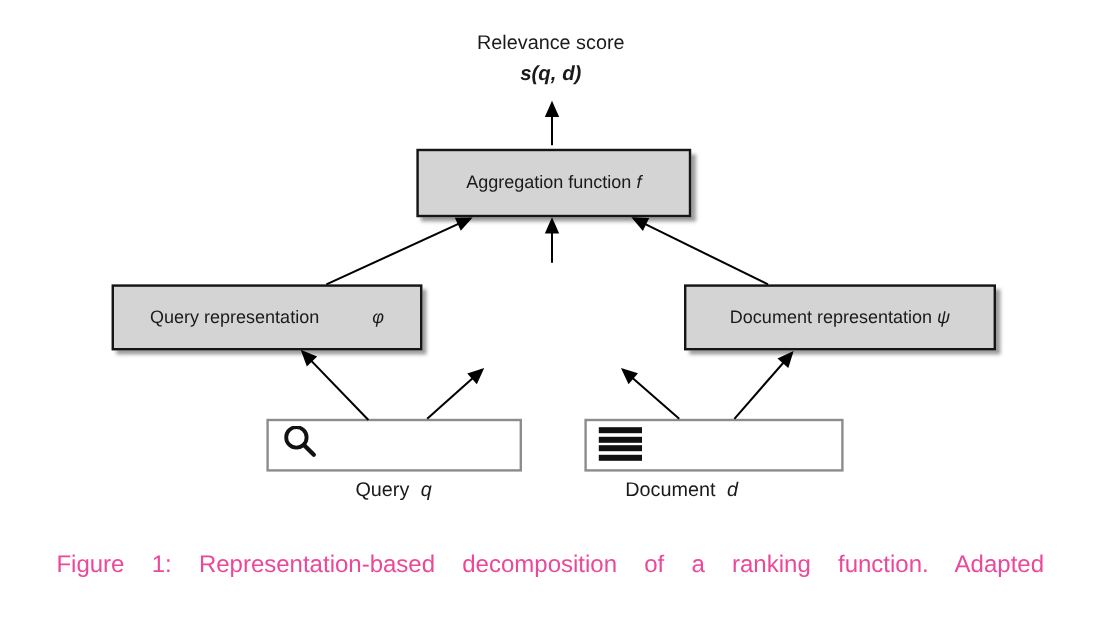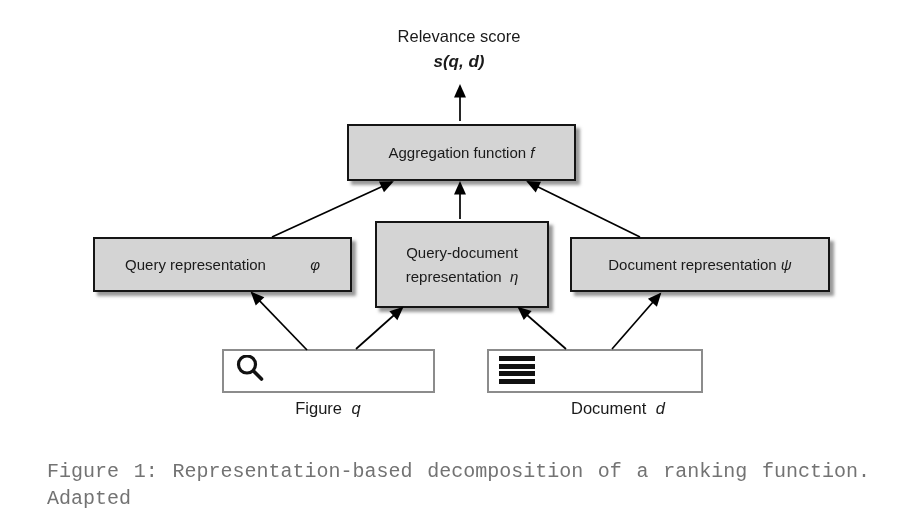--- a/index.html
+++ b/index.html
@@ -41,22 +41,22 @@
   }
   .magnifier { position: absolute; left: 12px; top: 4px; }
   .textlines { position: absolute; left: 10px; top: 5px; width: 36px; }
   .textlines .bar { height: 5px; margin-bottom: 2.5px; background: #111; }
 
   .under-label { position: absolute; z-index: 2; width: 200px; text-align: center; font-size: 16.5px; }
   .under-label .sym { margin-left: 0.3em; }
 
   .caption {
     position: absolute; left: 47px; top: 458px; width: 823px;
-    font-family: Liberation Mono, monospace;
-    font-size: 20px; line-height: 27px; color: #737373;
+    font-family: Liberation Sans, sans-serif;
+    font-size: 20px; line-height: 27px; color: #ec4899;
   }
   .cap1 { text-align: justify; text-align-last: justify; }
   .cap2 { text-align: left; }
 </style>
 </head>
 <body>
 
 <div class="stage">
 
   <div class="out-title">Relevance score</div>
@@ -81,27 +81,20 @@
   <div class="box" style="left:347px; top:124px; width:225px; height:53px;">
     <span>Aggregation function</span>
     <span class="sym">f</span>
   </div>
 
   <div class="box" style="left:93px; top:237px; width:255px; height:51px;gap:40px;">
     <span>Query representation</span>
     <span class="sym">φ</span>
   </div>
 
-  <div class="box mid" style="left:375px; top:221px; width:170px; height:83px;">
-    <div>Query-document</div>
-    <div>
-      <span>representation</span>
-      <span class="sym">η</span>
-    </div>
-  </div>
 
   <div class="box" style="left:570px; top:237px; width:256px; height:51px;">
     <span>Document representation</span>
     <span class="sym">ψ</span>
   </div>
 
   <div class="input-box" style="left:222px; top:349px; width:209px; height:40px;">
     <svg class="magnifier" width="34" height="32" viewBox="0 0 34 32">
       <circle cx="11" cy="9.5" r="8.5" fill="none" stroke="#111" stroke-width="3.2"></circle>
       <line x1="17.5" y1="16" x2="25.5" y2="24" stroke="#111" stroke-width="3.6" stroke-linecap="round"></line>
@@ -111,25 +104,25 @@
   <div class="input-box" style="left:487px; top:349px; width:212px; height:40px;">
     <div class="textlines">
       <div class="bar"></div>
       <div class="bar"></div>
       <div class="bar"></div>
       <div class="bar"></div>
     </div>
   </div>
 
   <div class="under-label" style="left:228px; top:399px;">
-    <span>Figure</span>
+    <span>Query</span>
     <span class="sym">q</span>
   </div>
 
-  <div class="under-label" style="left:518px; top:399px;">
+  <div class="under-label" style="left:468px; top:399px;">
     <span>Document</span>
     <span class="sym">d</span>
   </div>
 
   <div class="caption">
     <div class="cap1">Figure 1: Representation-based decomposition of a ranking function. Adapted</div>
   </div>
 
 </div>
 

